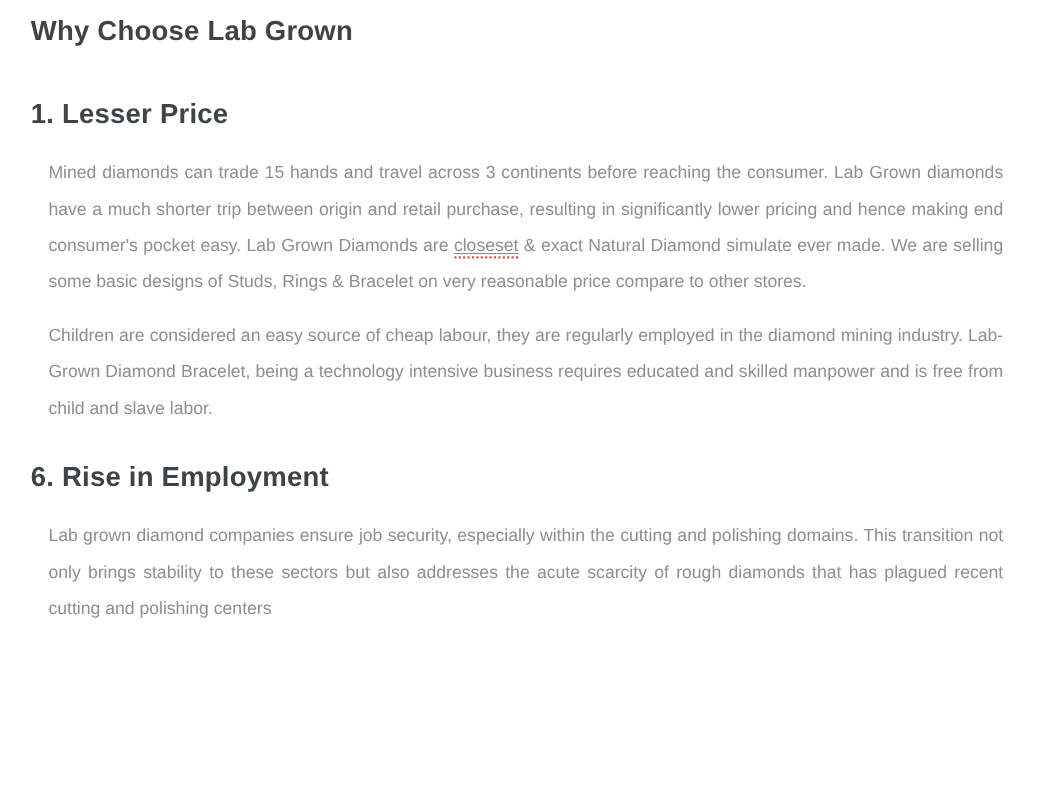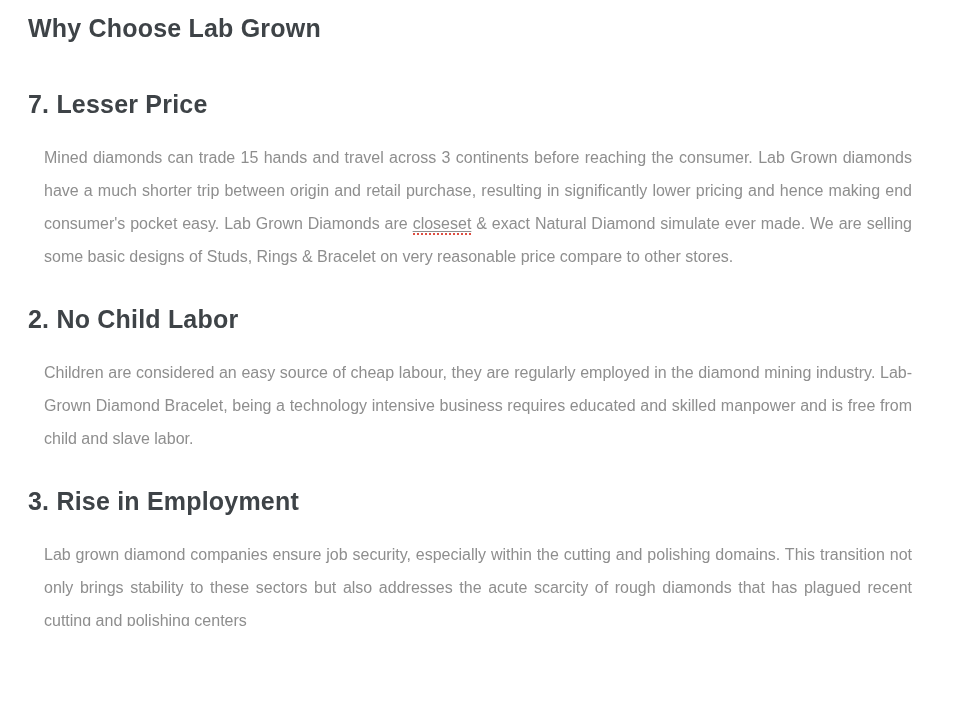--- a/index.html
+++ b/index.html
@@ -49,27 +49,26 @@
   }
 </style>
 </head>
 <body>
 
 <main class="page">
 
   <h1 class="page-title">Why Choose Lab Grown</h1>
 
   <section>
-    <h2 class="section-heading">7. Lesser Price</h2>
+    <h2 class="section-heading">1. Lesser Price</h2>
     <p class="body-text"><span>Mined diamonds can trade 15 hands and travel across 3 continents before reaching the consumer. Lab Grown diamonds have a much shorter trip between origin and retail purchase, resulting in significantly lower pricing and hence making end consumer's pocket easy. Lab Grown Diamonds are </span><span class="misspelled">closeset</span><span> &amp; exact Natural Diamond simulate ever made.  We are selling some basic designs of Studs, Rings &amp; Bracelet on very reasonable price compare to other stores.</span></p>
   </section>
 
   <section>
-    <h2 class="section-heading">2. No Child Labor</h2>
     <p class="body-text">Children are considered an easy source of cheap labour, they are regularly employed in the diamond mining industry. Lab-Grown Diamond Bracelet, being a technology intensive business requires educated and skilled manpower and is free from child and slave labor.</p>
   </section>
 
   <section>
-    <h2 class="section-heading">3. Rise in Employment</h2>
+    <h2 class="section-heading">6. Rise in Employment</h2>
     <p class="body-text">Lab grown diamond companies ensure job security, especially within the cutting and polishing domains. This transition not only brings stability to these sectors but also addresses the acute scarcity of rough diamonds that has plagued recent cutting and polishing centers</p>
   </section>
 
 </main>
 
 </body></html>

